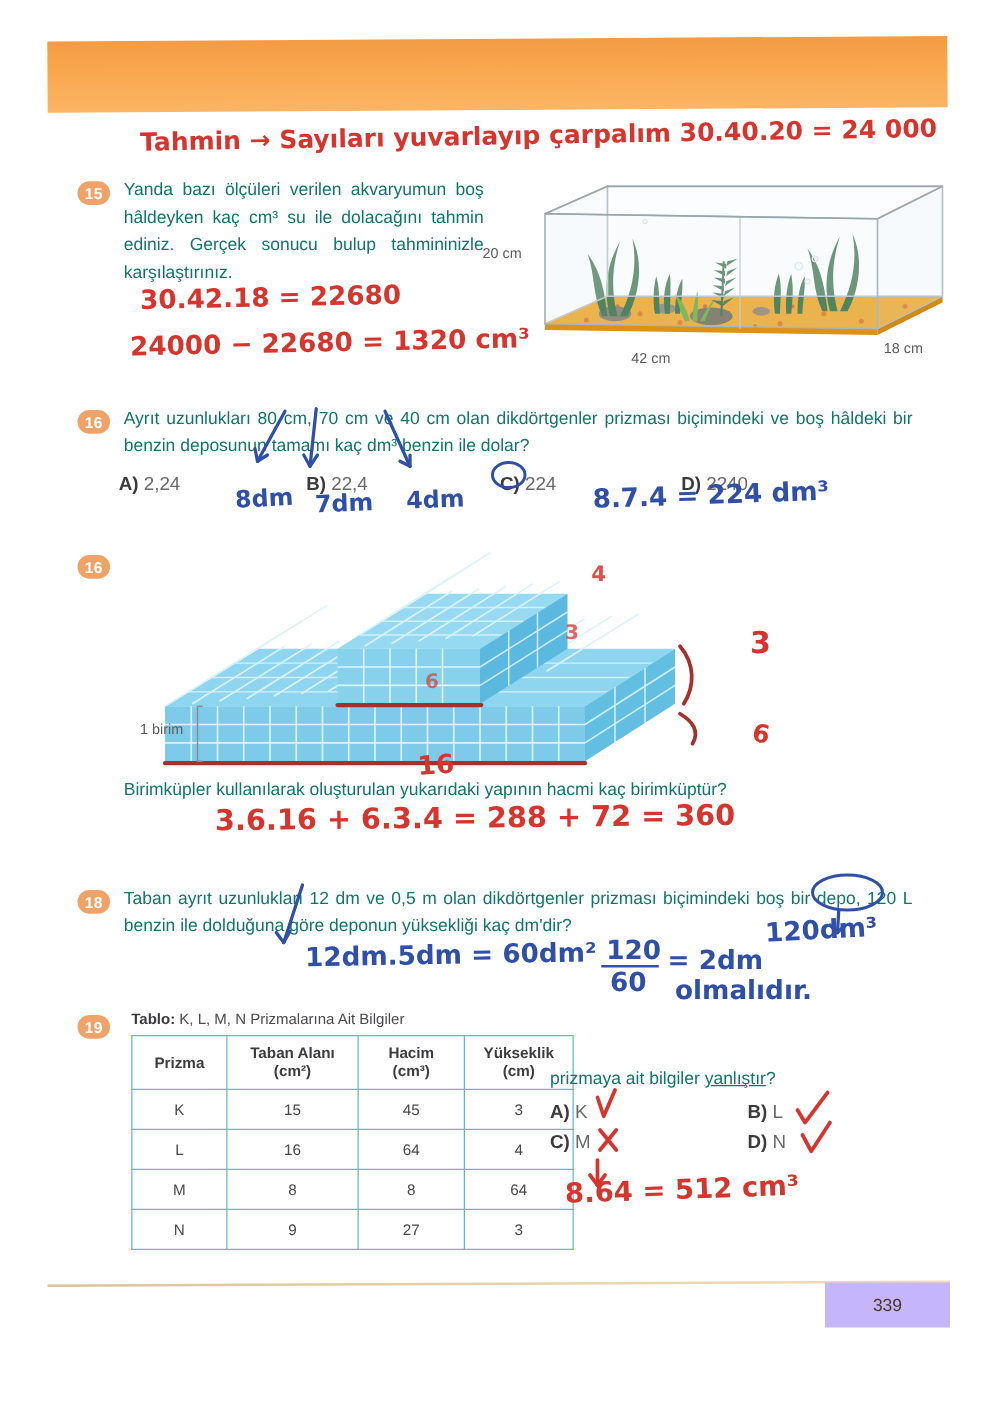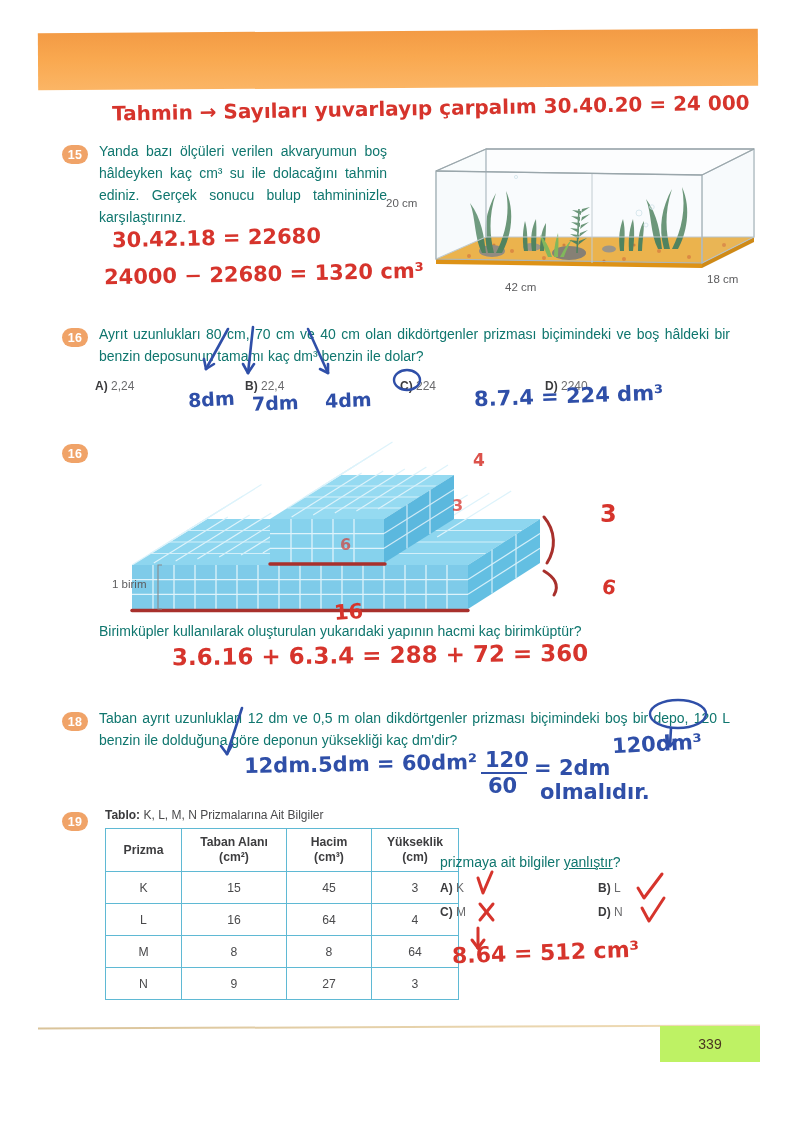--- a/index.html
+++ b/index.html
@@ -15,21 +15,21 @@
 
   
   .qnum{position:absolute;width:26px;height:19px;border-radius:10px;
         background:#f0a368;color:#ffffff;font-size:12.5px;font-weight:bold;
         display:flex;align-items:center;justify-content:center;letter-spacing:.2px;}
 
   .qtext{position:absolute;font-size:14px;line-height:22px;color:#0f766e;}
   .qtext.just{text-align:justify;}
 
   
-  .opt{position:absolute;font-size:12px;color:#6a6a6c;white-space:nowrap;}
+  .opt{position:absolute;font-size:15px;color:#6a6a6c;white-space:nowrap;}
   .opt b{color:#3b3b3d;font-weight:bold;}
 
   
   .hw{position:absolute;font-family:"DejaVu Sans",sans-serif;font-weight:bold;
       white-space:nowrap;pointer-events:none;}
   .hw-red{color:#d6342c;}
   .hw-blue{color:#2f4fa8;}
 
   
   .aqua-wrap{position:absolute;left:424px;top:141px;width:332px;height:150px;}
@@ -47,21 +47,21 @@
   .c1{width:75px;} .c2{width:104px;} .c3{width:84px;margin-left:14px;} .c4{width:86px;}
 
   .tbl-title{position:absolute;left:105px;top:808px;font-size:12px;color:#4a4a4c;}
   .tbl-title b{color:#3a3a3c;}
 
   
   .rule{position:absolute;left:38px;top:1026px;width:722px;height:2px;
         background:linear-gradient(90deg,#d9c39a,#e8d4ad 60%,#f0dcb6);
         transform:rotate(-0.25deg);}
   .pagebox{position:absolute;left:660px;top:1026px;width:100px;height:36px;
-           background:#bef264;display:flex;align-items:center;justify-content:center;
+           background:#c4b5fd;display:flex;align-items:center;justify-content:center;
            color:#4a3520;font-size:14px;}
 
   .u{text-decoration:underline;}
   svg{overflow:visible;}
 </style>
 </head>
 <body>
 
 <div class="page">
 

